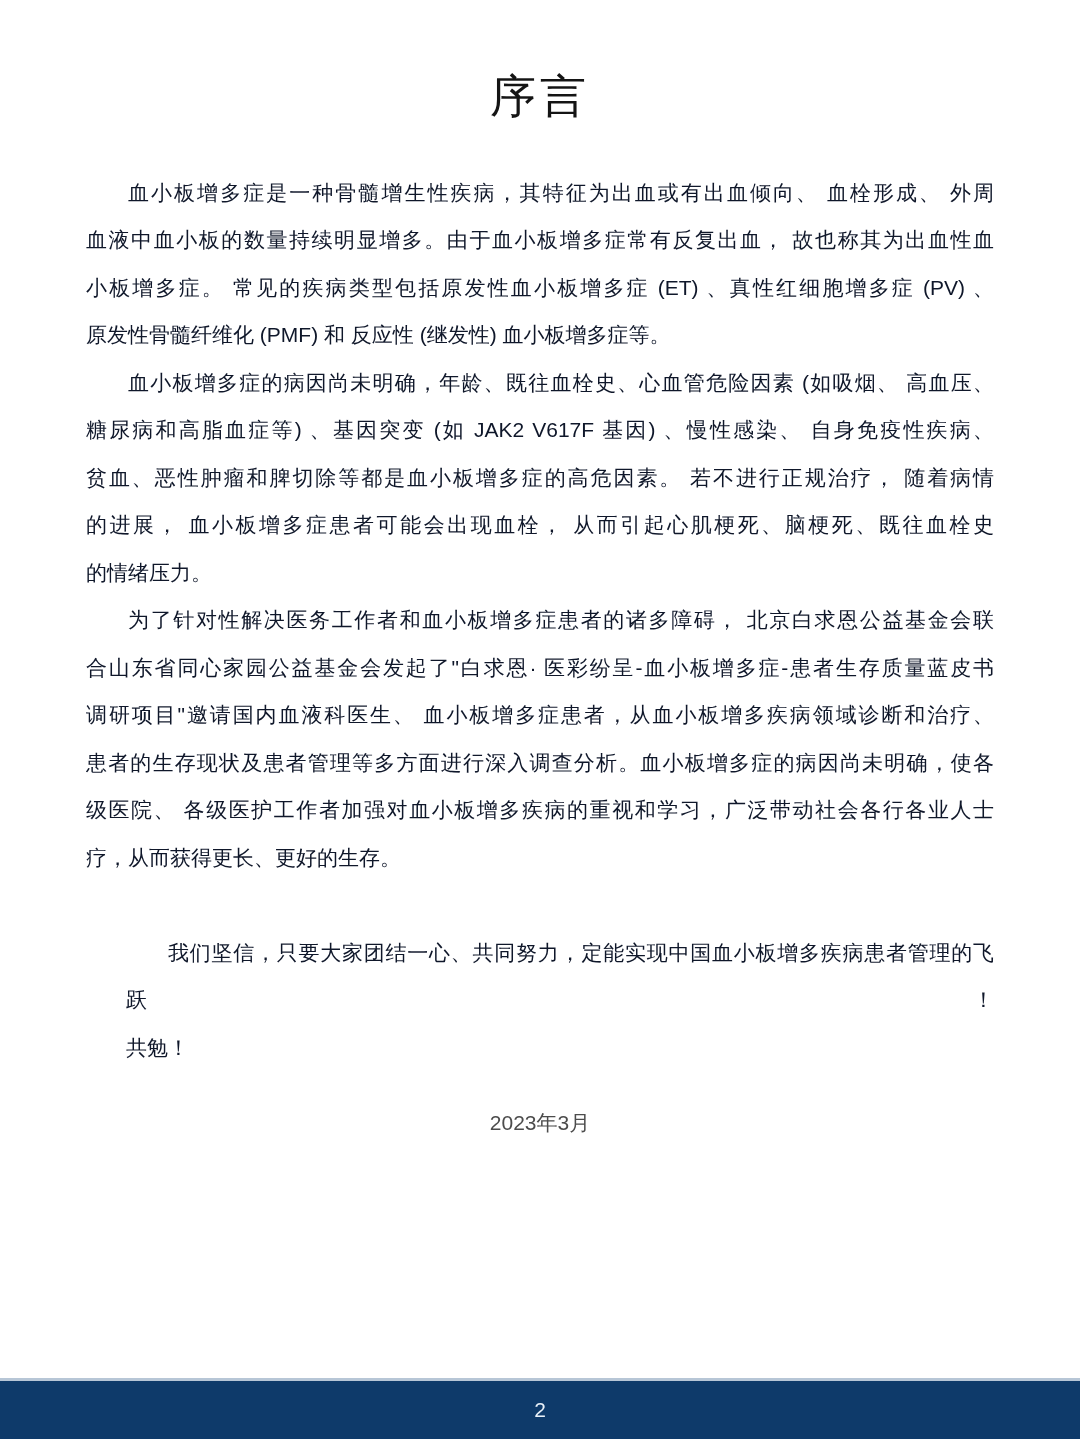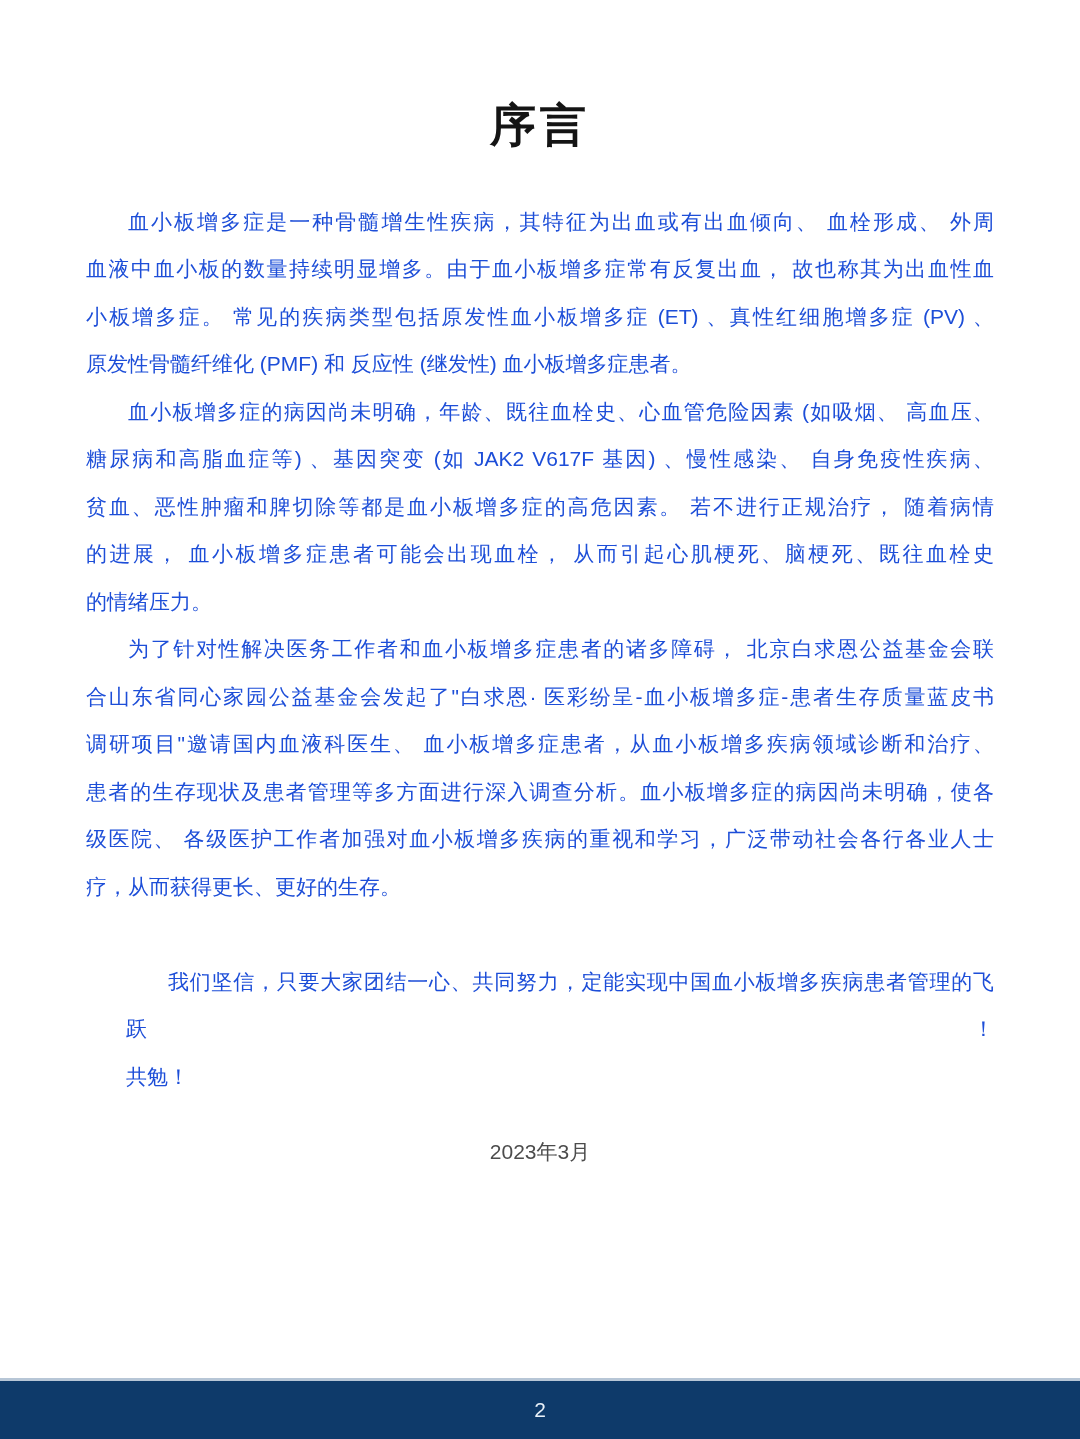--- a/index.html
+++ b/index.html
@@ -9,24 +9,24 @@
   }
   .page {
     position: relative;
     width: 1080px;
     height: 1439px;
     background: #ffffff;
     overflow: hidden;
     font-family: "Liberation Sans", "DejaVu Sans", sans-serif;
   }
   .doc-title {
-    padding-top: 96px;
+    padding-top: 67px;
     text-align: center;
     font-size: 46px;
-    font-weight: 700;
+    font-weight: 400;
     color: #141414;
     letter-spacing: 4px;
     line-height: 1.3;
   }
   .body-text {
     margin: 42px 86px 0 86px;
     font-size: 21px;
     line-height: 47.5px;
     color: #3d3d3d;
   }
@@ -64,26 +64,26 @@
     color: #e9f1f9;
   }
 </style>
 </head>
 <body>
 
 <div class="page">
 
   <div class="doc-title" style="color: rgb(20, 20, 20);">序言</div>
 
-  <div class="body-text" style="color: #1d4ed8;">
+  <div class="body-text" style="color: #0f172a;">
       <div class="para">
         <div class="line indent">血小板增多症是一种骨髓增生性疾病，其特征为出血或有出血倾向、 血栓形成、 外周</div>
         <div class="line">血液中血小板的数量持续明显增多。由于血小板增多症常有反复出血， 故也称其为出血性血</div>
         <div class="line">小板增多症。 常见的疾病类型包括原发性血小板增多症 (ET) 、真性红细胞增多症 (PV) 、</div>
-        <div class="line end">原发性骨髓纤维化 (PMF) 和 反应性 (继发性) 血小板增多症患者。</div>
+        <div class="line end">原发性骨髓纤维化 (PMF) 和 反应性 (继发性) 血小板增多症等。</div>
       </div>
       <div class="para">
         <div class="line indent">血小板增多症的病因尚未明确，年龄、既往血栓史、心血管危险因素 (如吸烟、 高血压、</div>
         <div class="line">糖尿病和高脂血症等) 、基因突变 (如 JAK2 V617F 基因) 、慢性感染、 自身免疫性疾病、</div>
         <div class="line">贫血、恶性肿瘤和脾切除等都是血小板增多症的高危因素。 若不进行正规治疗， 随着病情</div>
         <div class="line">的进展， 血小板增多症患者可能会出现血栓， 从而引起心肌梗死、脑梗死、既往血栓史</div>
         <div class="line end">的情绪压力。</div>
       </div>
       <div class="para">
         <div class="line indent">为了针对性解决医务工作者和血小板增多症患者的诸多障碍， 北京白求恩公益基金会联</div>

